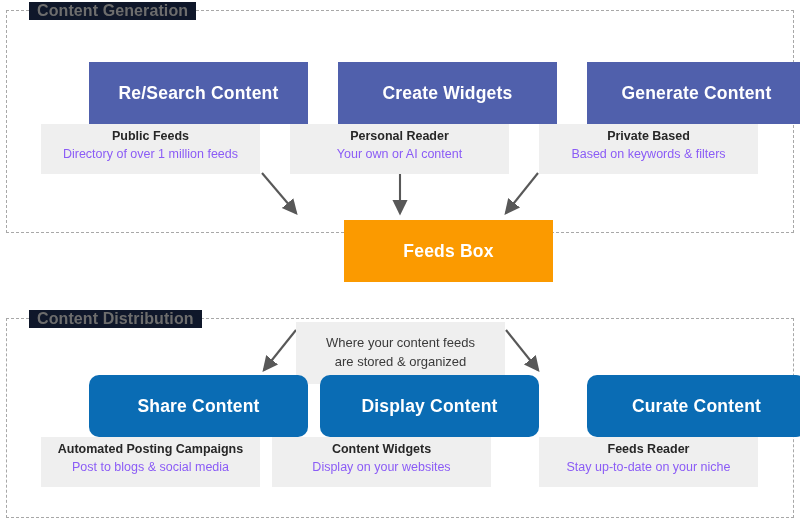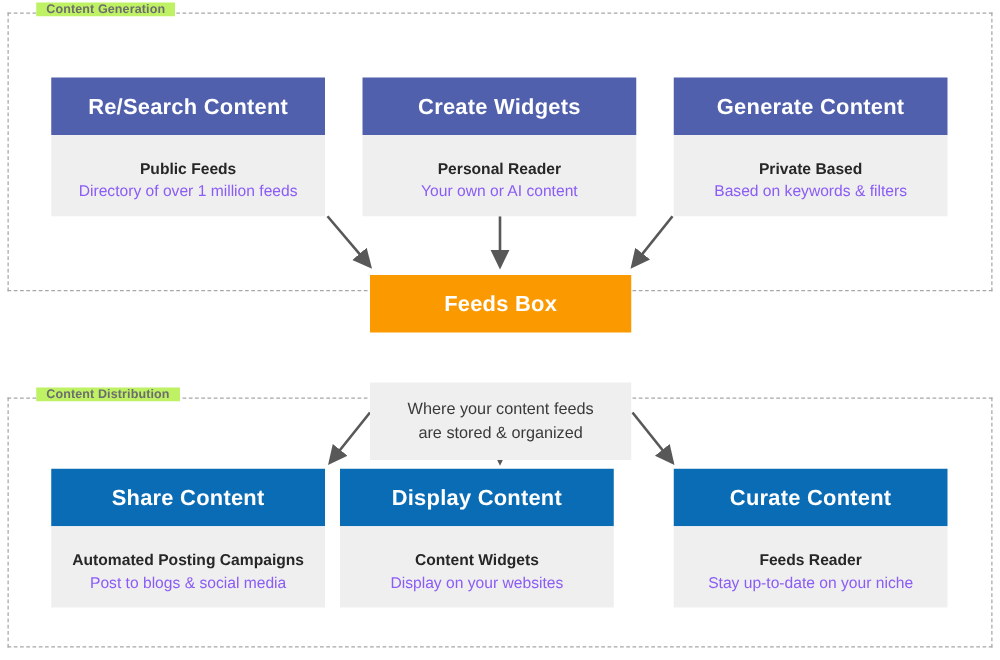--- a/index.html
+++ b/index.html
@@ -24,55 +24,56 @@
   .section {
     position: absolute;
     border: 1px dashed #a8a8a8;
     box-sizing: border-box;
     background: transparent;
   }
   .section-label {
     position: absolute;
     top: -9px;
     left: 22px;
-    background: #bef264;
+    background: #0f172a;
     padding: 0 8px;
-    font-size: 10px;
+    font-size: 16px;
     font-weight: bold;
     color: #6d6d6d;
     letter-spacing: 0.1px;
     white-space: nowrap;
   }
 
   
   .node {
     position: absolute;
     box-sizing: border-box;
   }
   .node-header {
     box-sizing: border-box;
     width: 100%;
-    height: 46px;
+    height: 62px;
     display: flex;
     align-items: center;
     justify-content: center;
     color: #ffffff;
     font-size: 17.5px;
     font-weight: bold;
     letter-spacing: 0.2px;
+    margin-left: 48px;
   }
   .node-header.purple { background: #5060ac; }
-  .node-header.blue   { background: #0a6cb4; }
+  .node-header.blue   { background: #0a6cb4; border-radius: 10px; }
   .node-header.orange { background: #fb9a00; }
 
   .node-body {
     box-sizing: border-box;
     width: 100%;
     background: #efefef;
-    padding: 19px 6px 11px 6px;
+    padding: 4px 6px 11px 6px;
     text-align: center;
     color: #333333;
   }
   .node-body .line1 {
     font-size: 12.5px;
     font-weight: bold;
     color: #272727;
     line-height: 17px;
     white-space: nowrap;
   }

